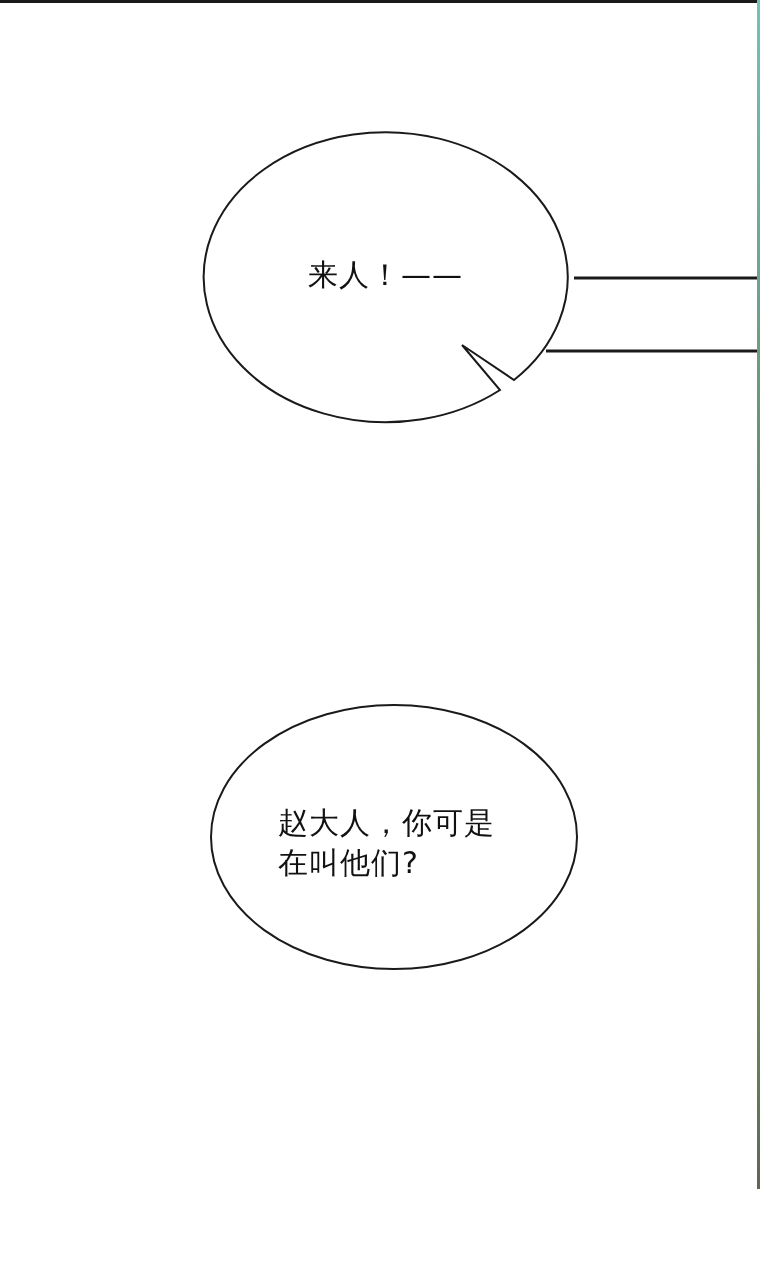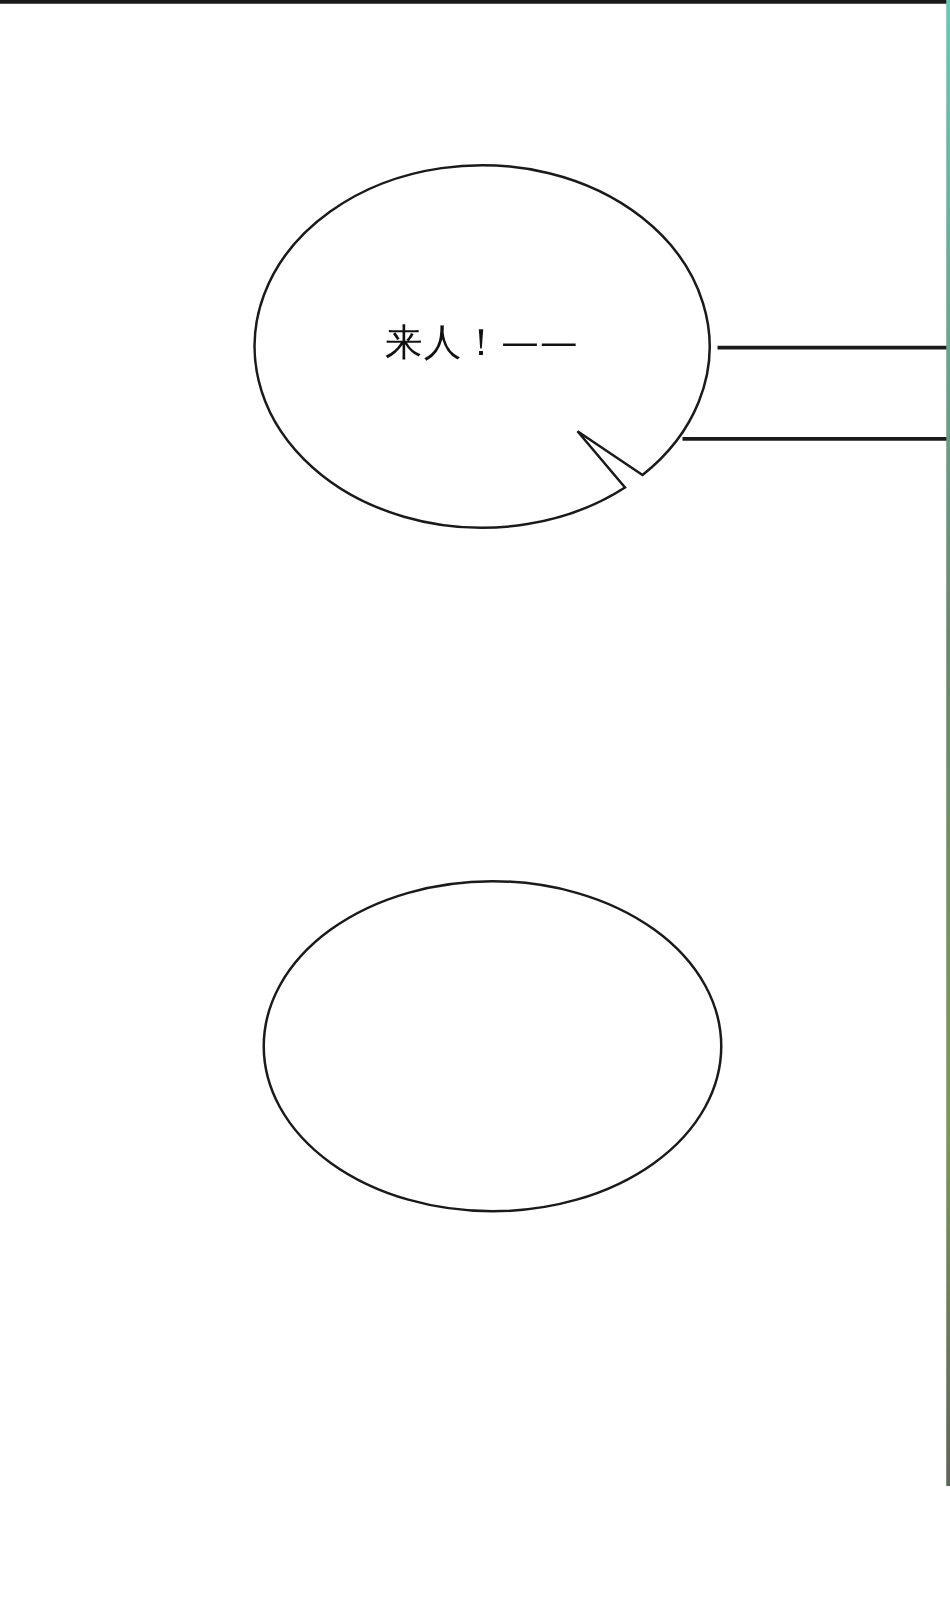--- a/index.html
+++ b/index.html
@@ -49,17 +49,19 @@
 
     <path d="M 500 390
          A 182 145 0 1 1 514 380
          L 462 345
          L 500 390 Z" fill="#ffffff" stroke="#1a1a1a" stroke-width="2" stroke-linejoin="miter"></path>
 
     <ellipse cx="394" cy="837" rx="183" ry="132" fill="#ffffff" stroke="#1a1a1a" stroke-width="2"></ellipse>
   </svg>
 
   <div class="bubble-text bubble-1-text">来人！——</div>
+  <div class="bubble-text bubble-2-text">赵大人，你可是
+在叫他们?</div>
 
   <div class="right-edge"></div>
 
   <div class="watermark">飒漫画</div>
 </div>
 
 </body></html>

